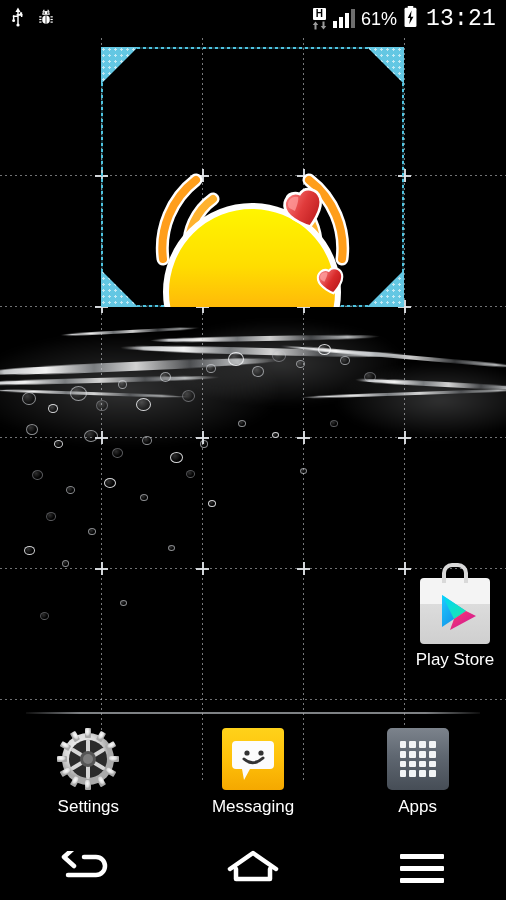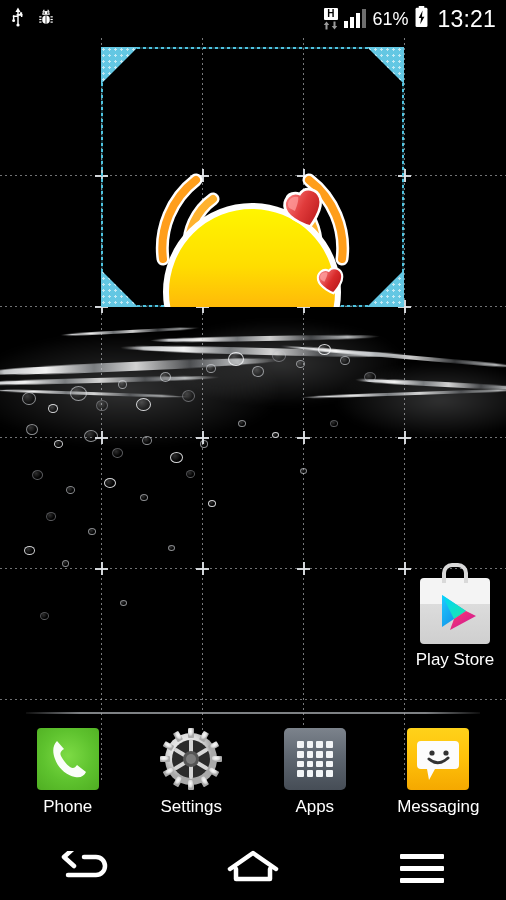--- a/index.html
+++ b/index.html
@@ -32,21 +32,21 @@
     filter:blur(3px);
   }
 
   
   #status-bar {
     position:absolute; top:0; left:0; width:506px; height:38px;
     background:#000; display:flex; align-items:center; z-index:60;
   }
   .sb-left { display:flex; align-items:center; gap:11px; padding-left:10px; }
   .sb-right { margin-left:auto; display:flex; align-items:center; gap:6px; padding-right:10px; }
-  .sb-clock { color:#fff; font-size:23px; letter-spacing:.2px; line-height:1; padding-left:2px; }
+  .sb-clock { color:#fff; font-size:23px; letter-spacing:.2px; line-height:1; padding-left:2px;font-family:Liberation Mono, monospace; }
   .pct { color:#fff; font-size:18px; line-height:1; }
 
   
   .signal { display:flex; align-items:flex-end; gap:2px; height:18px; }
   .signal i { display:block; width:4px; background:#fff; }
   .signal i:nth-child(1){height:7px}
   .signal i:nth-child(2){height:11px}
   .signal i:nth-child(3){height:15px}
   .signal i:nth-child(4){height:19px; background:#6d6d6d}
 
@@ -376,28 +376,20 @@
         <path d="M34 41 L46 33 L56 38 L30 52 Z" fill="url(#pgC)"></path>
       </svg>
     </div>
     <div class="icon-label">Play Store</div>
   </div>
 
   <div id="dock-divider"></div>
 
   <div id="dock">
 
-    <div class="dock-app">
-      <div class="dock-icon ic-phone">
-        <svg viewBox="0 0 62 62" width="62" height="62">
-          <path d="M20 13 C16 17 15 23 18 31 C21 40 29 47 38 49 C44 50 47 48 49 44 L40 37 C38 40 36 41 33 39 C29 36 26 32 24 28 C22.5 25 24 23 27 21 Z" fill="#ffffff" opacity=".97"></path>
-        </svg>
-      </div>
-      <div class="dock-label">Phone</div>
-    </div>
 
     <div class="dock-app">
       <div class="dock-icon ic-settings">
         <svg viewBox="0 0 62 62" width="62" height="62">
           <defs>
             <radialGradient id="gearG" cx="40%" cy="35%">
               <stop offset="0%" stop-color="#fbfbfb"></stop>
               <stop offset="65%" stop-color="#dcdcdc"></stop>
               <stop offset="100%" stop-color="#a9a9a9"></stop>
             </radialGradient>
@@ -429,53 +421,53 @@
             <line x1="31" y1="31" x2="16" y2="22"></line>
           </g>
           <circle cx="31" cy="31" r="8" fill="#555"></circle>
           <circle cx="31" cy="31" r="5" fill="#7c7c7c"></circle>
         </svg>
       </div>
       <div class="dock-label">Settings</div>
     </div>
 
     <div class="dock-app">
-      <div class="dock-icon ic-apps">
-        <div class="apps-grid">
-          <span></span>
-            <span></span>
-            <span></span>
-            <span></span>
-          <span></span>
-            <span></span>
-            <span></span>
-            <span></span>
-          <span></span>
-            <span></span>
-            <span></span>
-            <span></span>
-          <span></span>
-            <span></span>
-            <span></span>
-            <span></span>
-        </div>
-      </div>
-      <div class="dock-label">Apps</div>
-    </div>
-
-    <div class="dock-app">
       <div class="dock-icon ic-msg">
         <svg viewBox="0 0 62 62" width="62" height="62">
           <path d="M14 13 H48 A4 4 0 0 1 52 17 V37 A4 4 0 0 1 48 41 H28 L22 52 L20 41 H14 A4 4 0 0 1 10 37 V17 A4 4 0 0 1 14 13 Z" fill="#fcfcfc"></path>
           <circle cx="25" cy="25" r="2.6" fill="#333"></circle>
           <circle cx="39" cy="25" r="2.6" fill="#333"></circle>
           <path d="M22 31 Q31 39 41 30" stroke="#333" stroke-width="3" fill="none" stroke-linecap="round"></path>
         </svg>
       </div>
       <div class="dock-label">Messaging</div>
+    </div>
+
+    <div class="dock-app">
+      <div class="dock-icon ic-apps">
+        <div class="apps-grid">
+          <span></span>
+            <span></span>
+            <span></span>
+            <span></span>
+          <span></span>
+            <span></span>
+            <span></span>
+            <span></span>
+          <span></span>
+            <span></span>
+            <span></span>
+            <span></span>
+          <span></span>
+            <span></span>
+            <span></span>
+            <span></span>
+        </div>
+      </div>
+      <div class="dock-label">Apps</div>
     </div>
 
   </div>
 
   <div id="status-bar">
     <div class="sb-left">
       <span>
         <svg viewBox="0 0 22 26" width="16" height="20">
           <g fill="#fff">
             <circle cx="11" cy="24" r="2.2"></circle>

